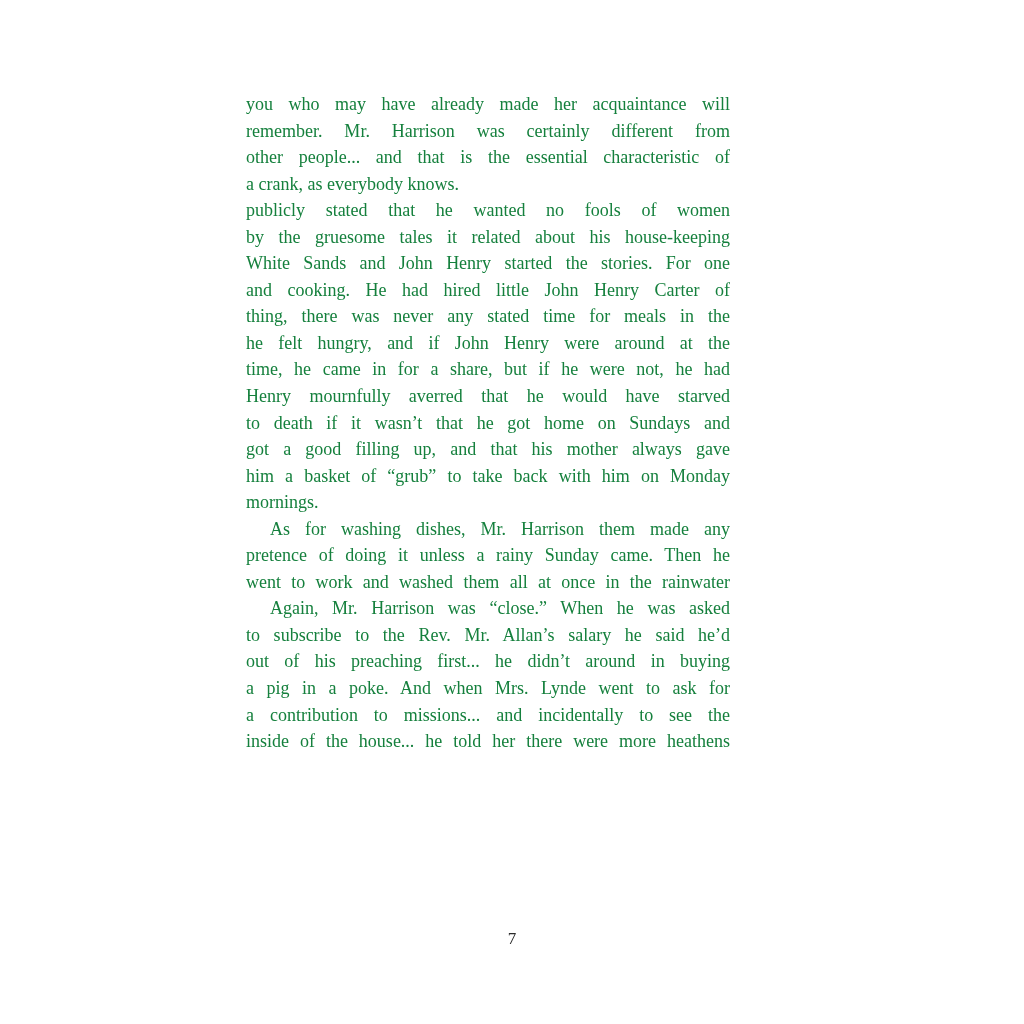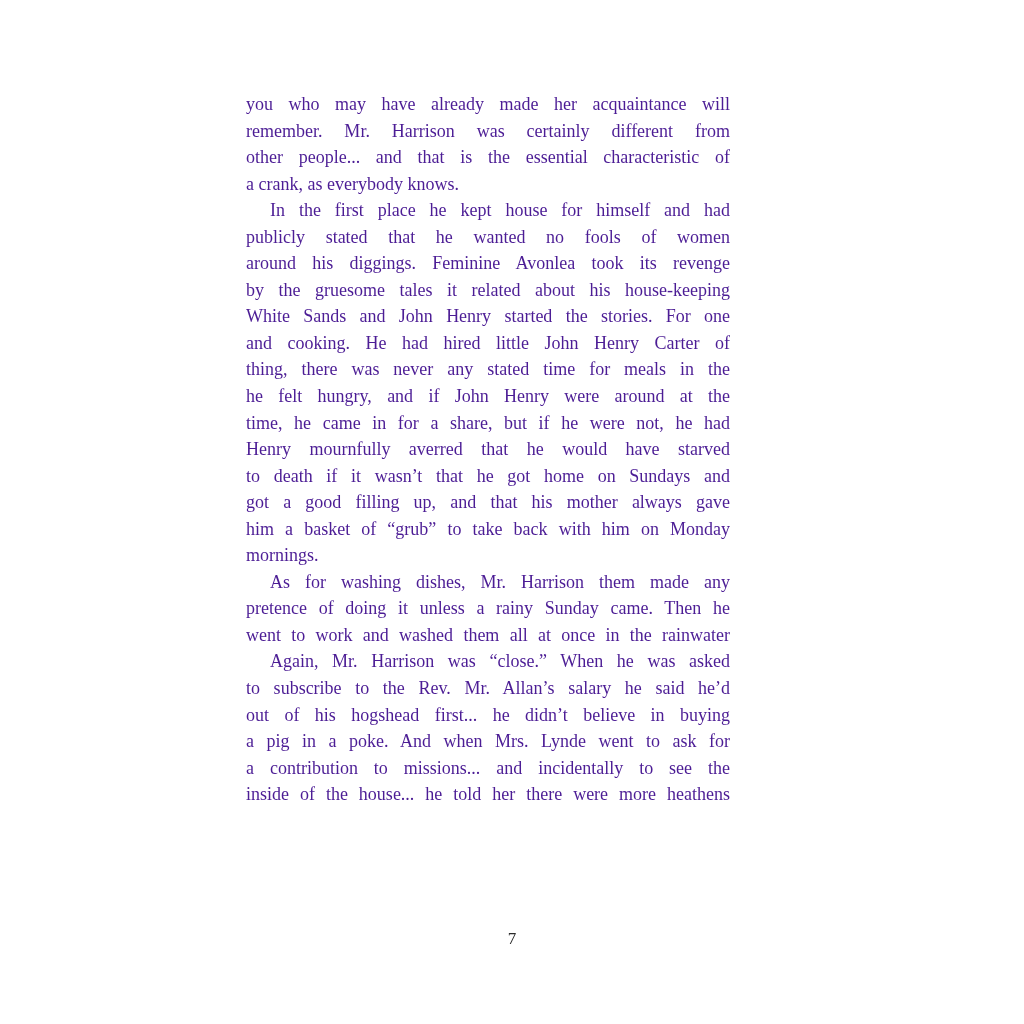--- a/index.html
+++ b/index.html
@@ -23,21 +23,21 @@
     top: 91px;
     width: 484px;
   }
   .paragraph {
     margin: 0;
     padding: 0;
   }
   .text-line {
     font-size: 18px;
     line-height: 26.55px;
-    color: #4c1d95;
+    color: #15803d;
     text-align: justify;
     text-align-last: justify;
     -moz-text-align-last: justify;
     text-justify: inter-word;
   }
   .text-line.flush-last {
     text-align-last: left;
     -moz-text-align-last: left;
   }
   .text-line.indent {
@@ -60,43 +60,41 @@
 
 <div class="book-page">
   <div class="text-column">
       <div class="paragraph">
         <div class="text-line">you who may have already made her acquaintance will</div>
         <div class="text-line">remember. Mr. Harrison was certainly different from</div>
         <div class="text-line">other people... and that is the essential characteristic of</div>
         <div class="text-line flush-last">a crank, as everybody knows.</div>
       </div>
       <div class="paragraph">
-        <div class="text-line indent">In the first place he kept house for himself and had</div>
         <div class="text-line">publicly stated that he wanted no fools of women</div>
-        <div class="text-line">around his diggings. Feminine Avonlea took its revenge</div>
         <div class="text-line">by the gruesome tales it related about his house-keeping</div>
         <div class="text-line">White Sands and John Henry started the stories. For one</div>
         <div class="text-line">and cooking. He had hired little John Henry Carter of</div>
         <div class="text-line">thing, there was never any stated time for meals in the</div>
         <div class="text-line">he felt hungry, and if John Henry were around at the</div>
         <div class="text-line">time, he came in for a share, but if he were not, he had</div>
         <div class="text-line">Henry mournfully averred that he would have starved</div>
         <div class="text-line">to death if it wasn’t that he got home on Sundays and</div>
         <div class="text-line">got a good filling up, and that his mother always gave</div>
         <div class="text-line">him a basket of “grub” to take back with him on Monday</div>
         <div class="text-line flush-last">mornings.</div>
       </div>
       <div class="paragraph">
         <div class="text-line indent">As for washing dishes, Mr. Harrison them made any</div>
         <div class="text-line">pretence of doing it unless a rainy Sunday came. Then he</div>
         <div class="text-line">went to work and washed them all at once in the rainwater</div>
       </div>
       <div class="paragraph">
         <div class="text-line indent">Again, Mr. Harrison was “close.” When he was asked</div>
         <div class="text-line">to subscribe to the Rev. Mr. Allan’s salary he said he’d</div>
-        <div class="text-line">out of his hogshead first... he didn’t believe in buying</div>
+        <div class="text-line">out of his preaching first... he didn’t around in buying</div>
         <div class="text-line">a pig in a poke. And when Mrs. Lynde went to ask for</div>
         <div class="text-line">a contribution to missions... and incidentally to see the</div>
         <div class="text-line">inside of the house... he told her there were more heathens</div>
       </div>
     </div>
   <div class="page-number">7</div>
 </div>
 
 </body></html>

